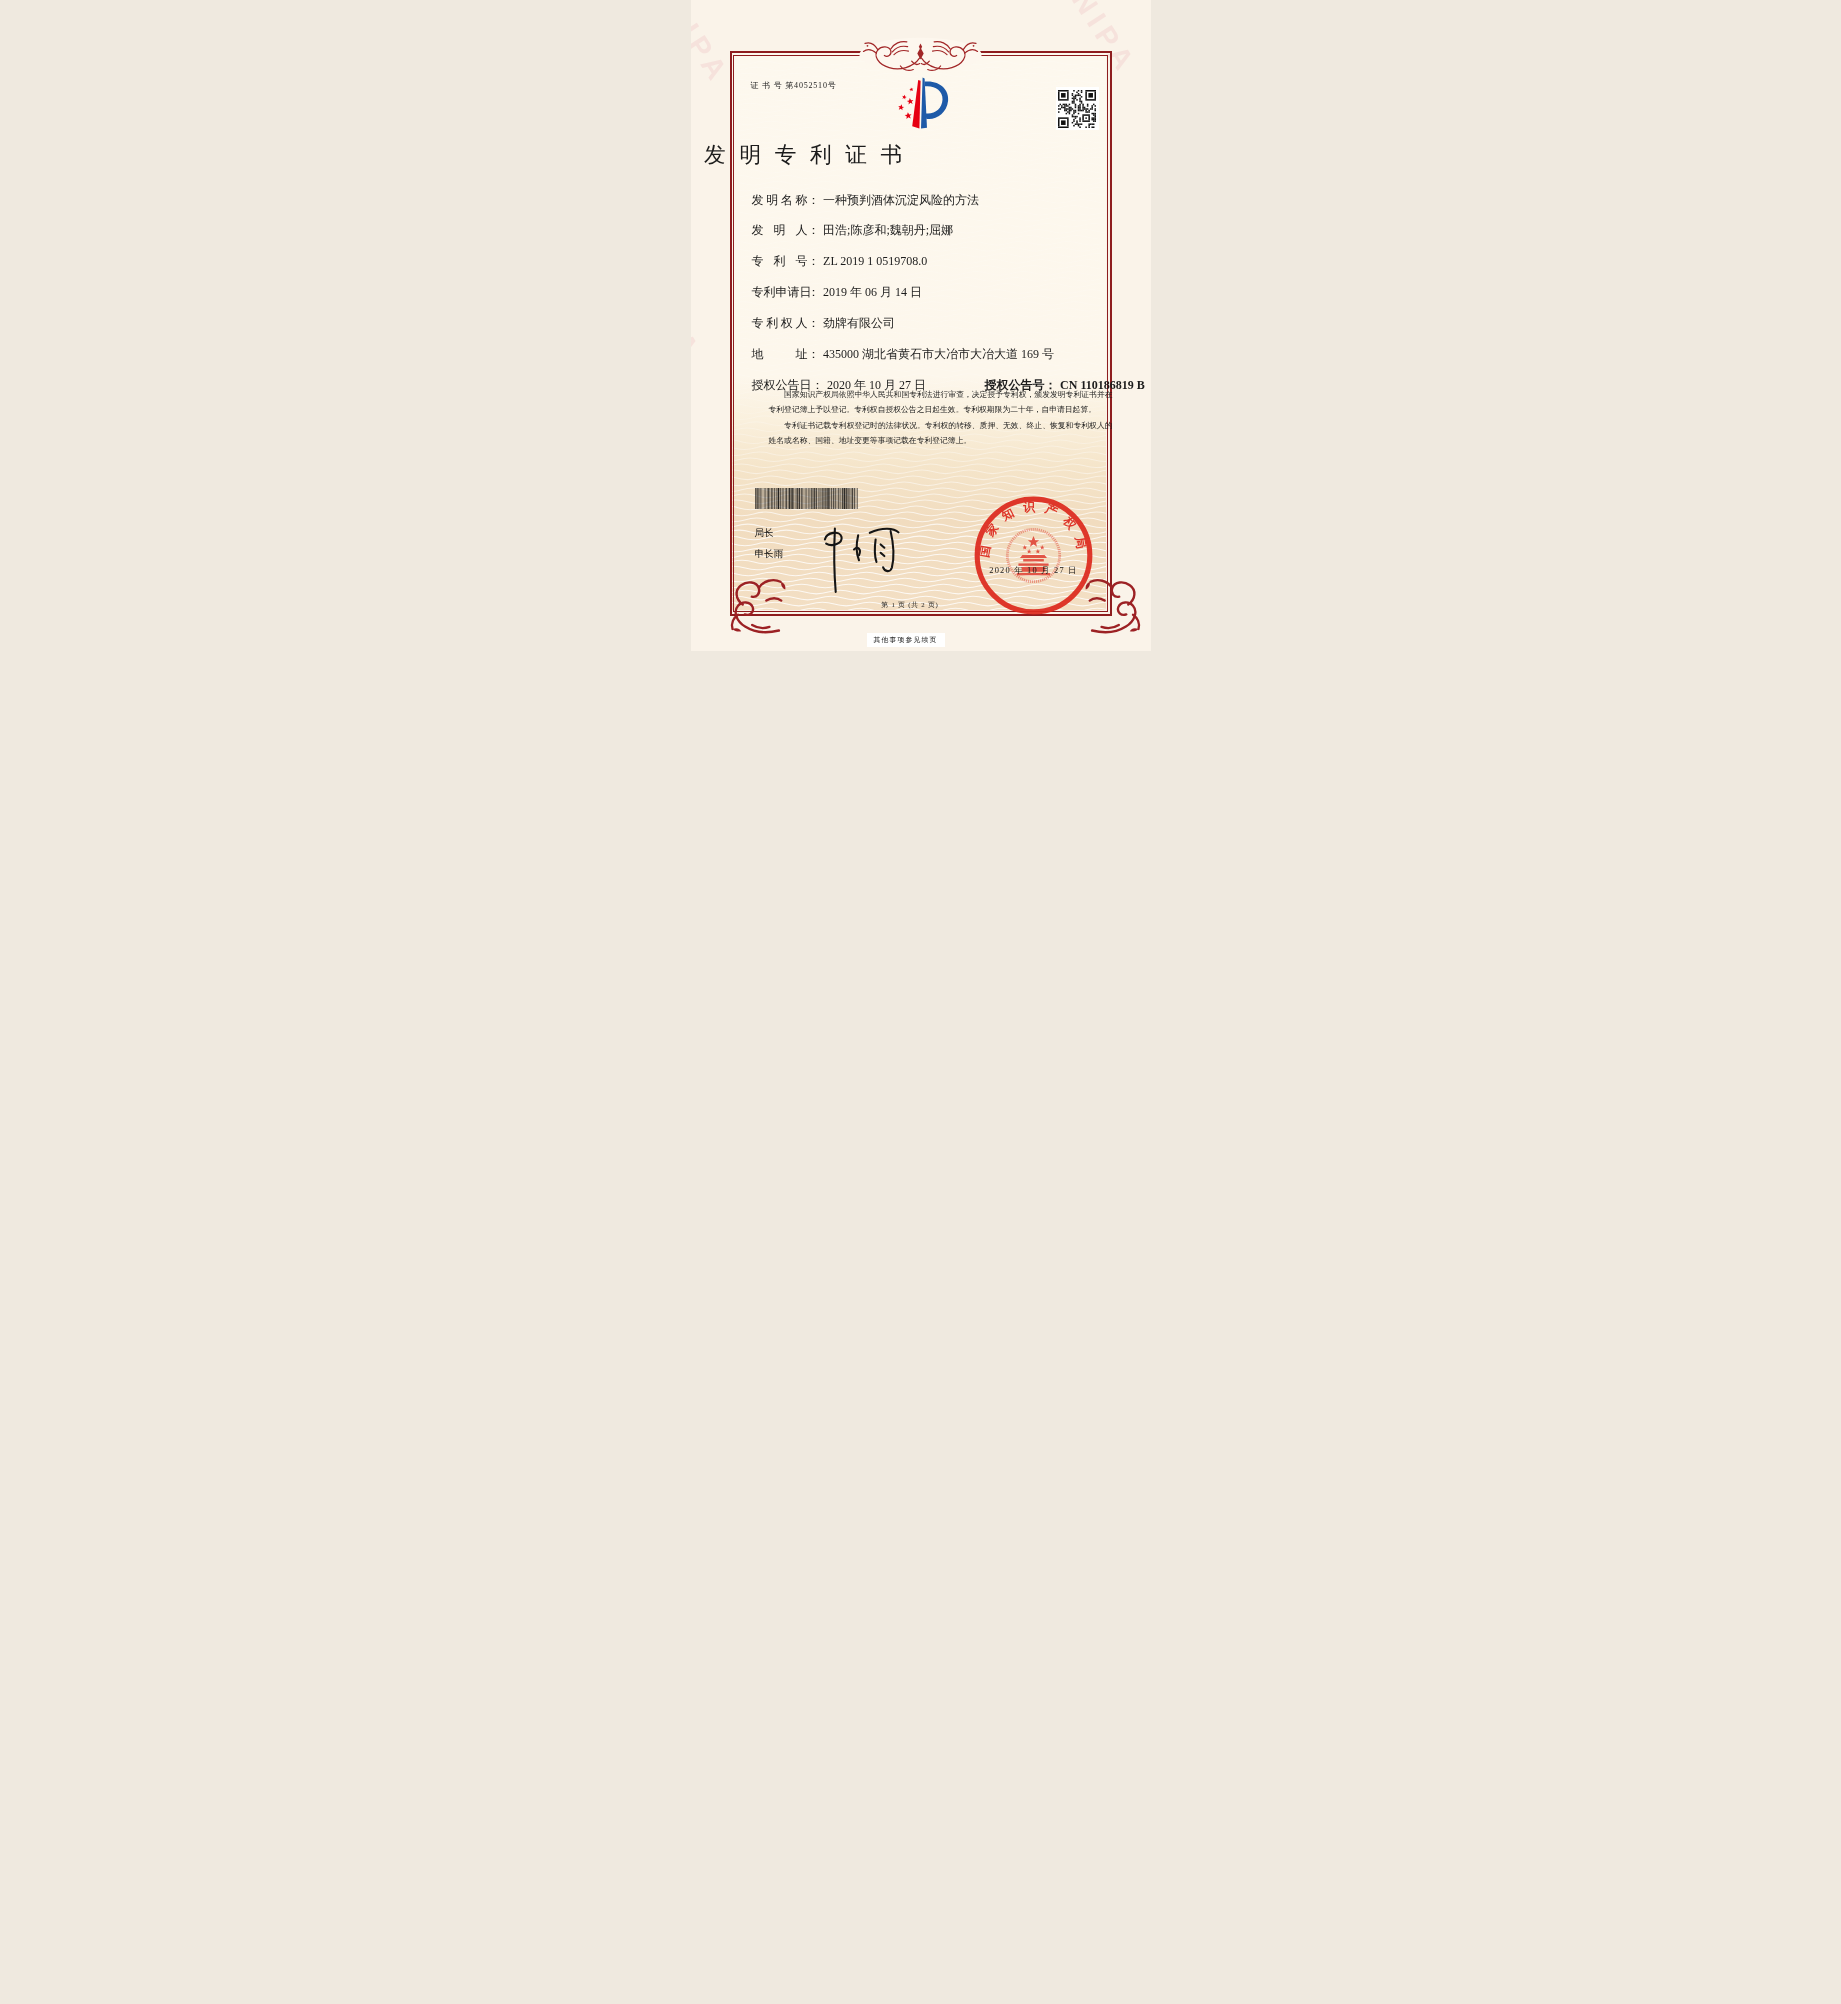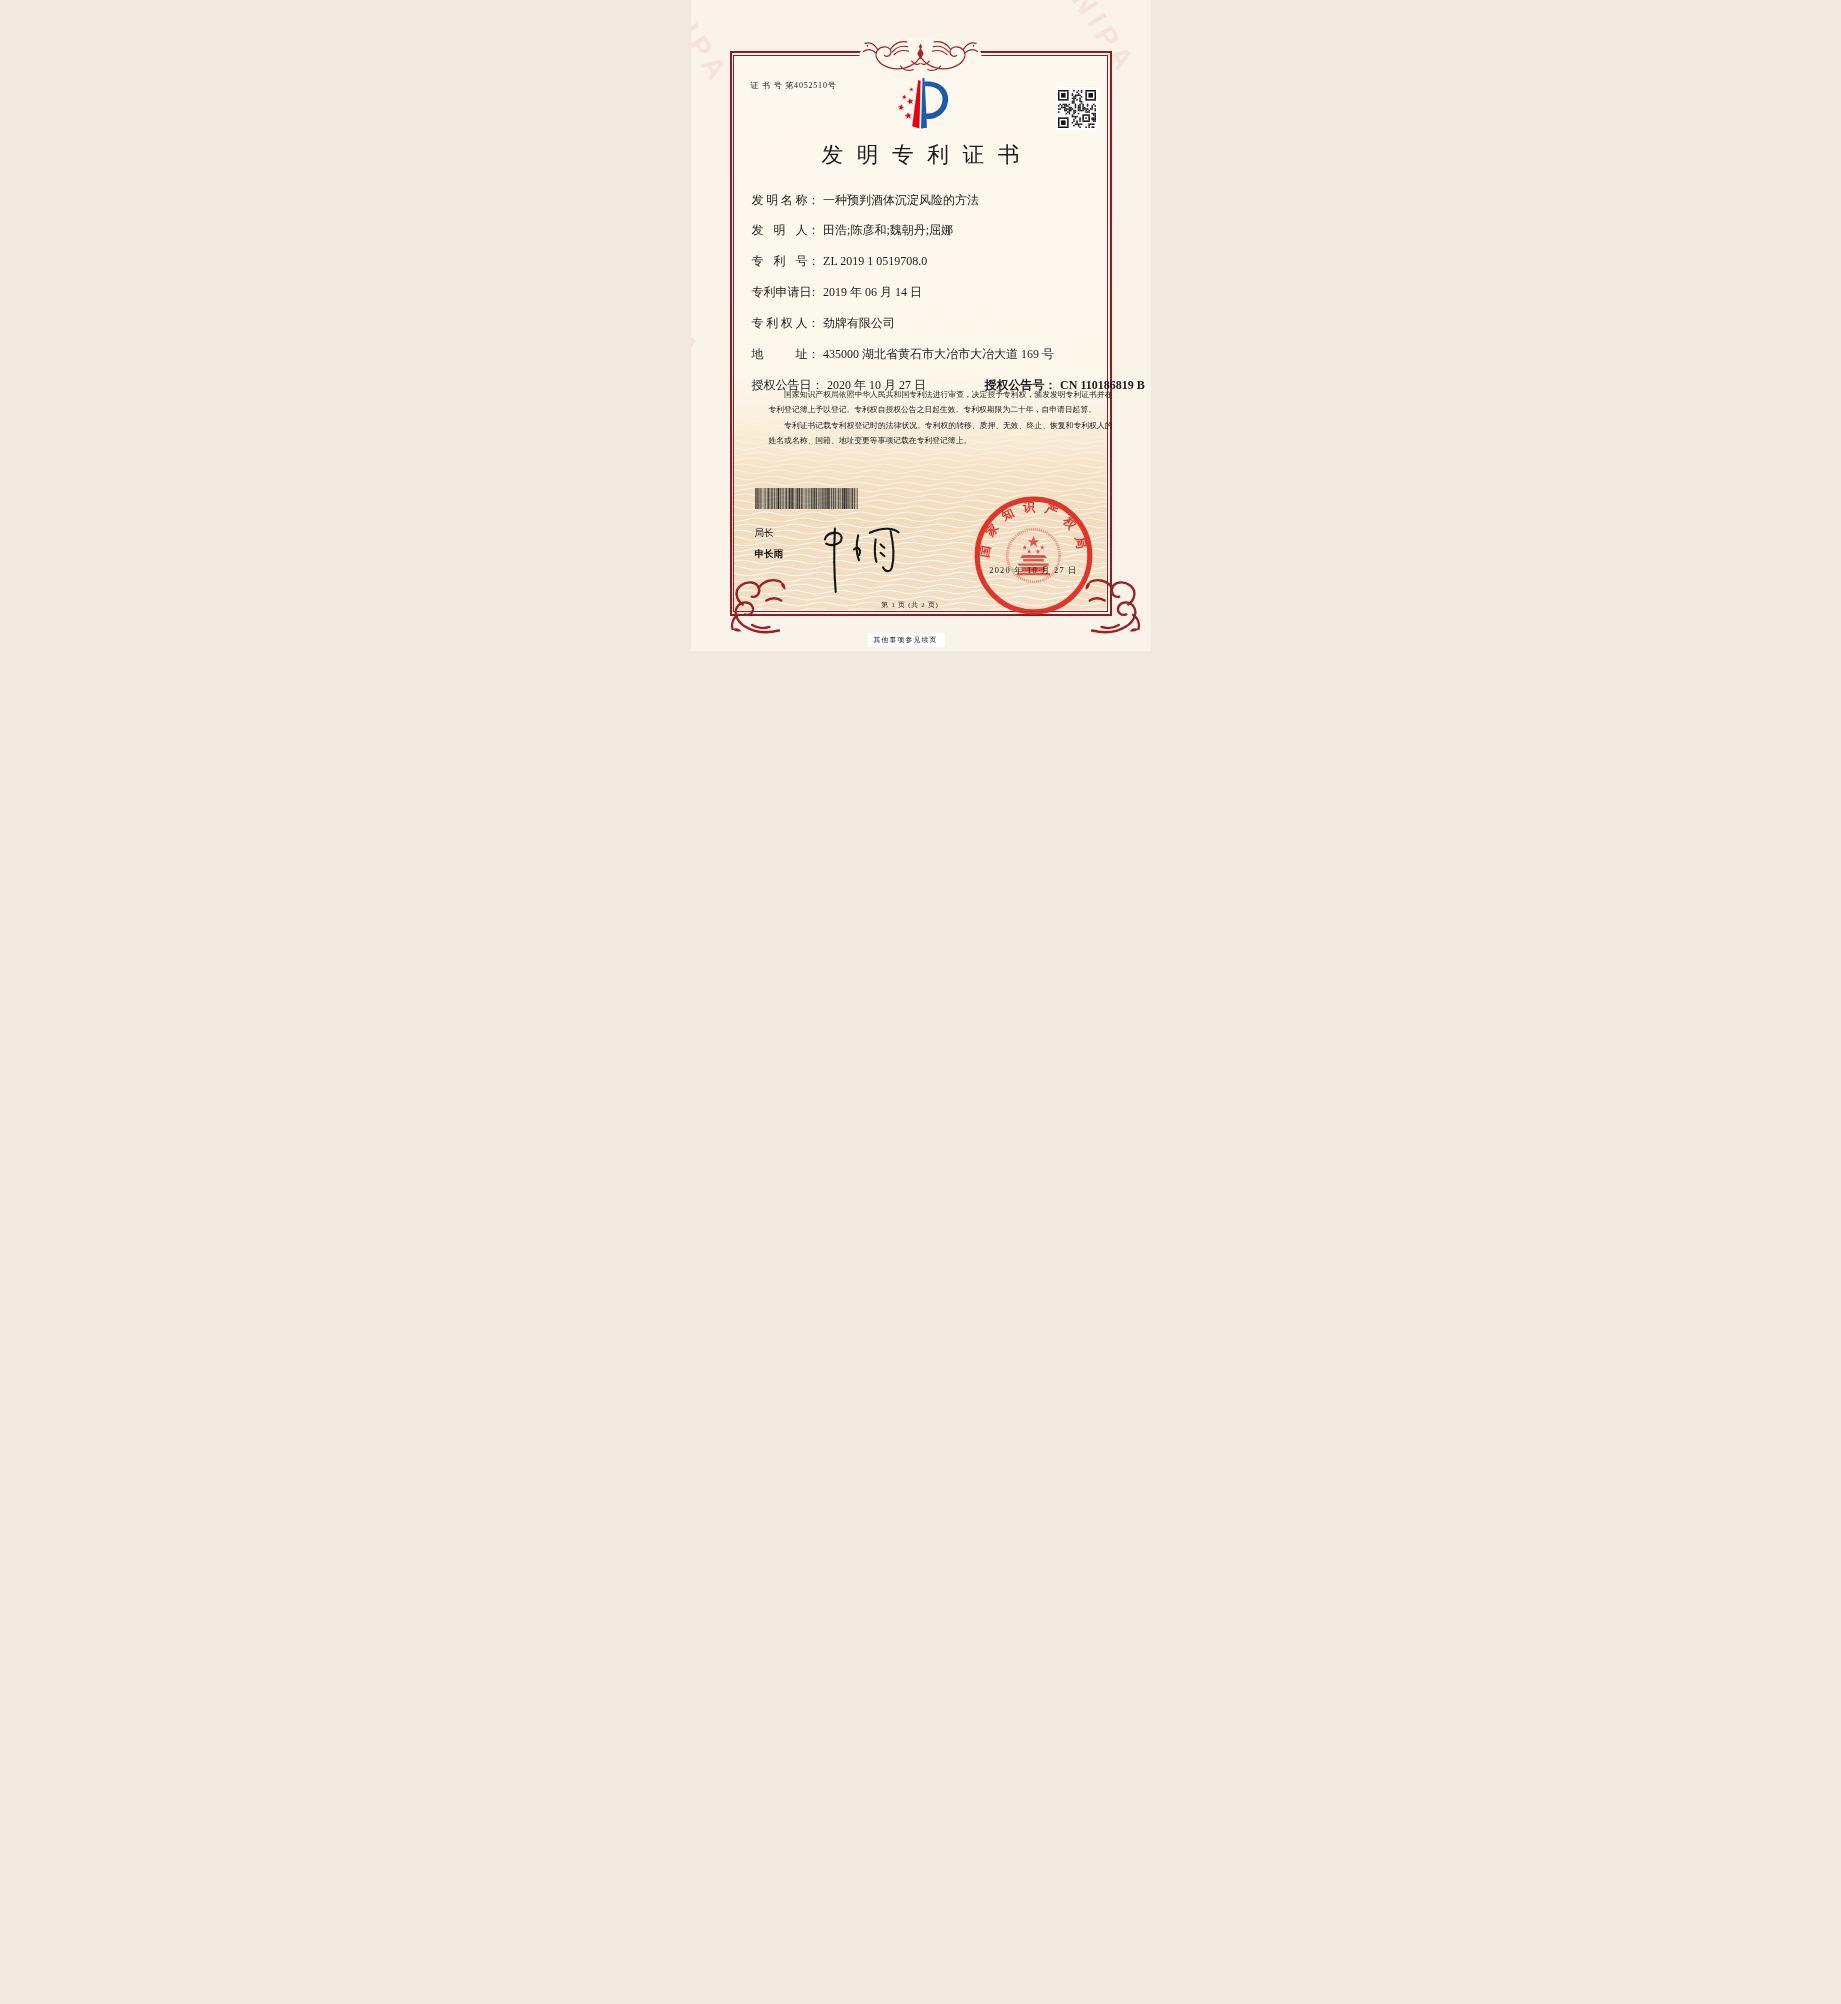--- a/index.html
+++ b/index.html
@@ -25,36 +25,36 @@
     border:0.8px solid #8e1d1f;}
   
   .waves{position:absolute; left:41px; top:53px; width:374px; height:557px; z-index:1;
     background:linear-gradient(180deg,#fdf8ee 0%,#fdf7ec 58%,#faf0dd 66%,#f5e5ca 74%,#f1dcbf 84%,#f3dfc4 100%);
     overflow:hidden;}
   
   .cert-no{position:absolute; left:60px; top:80px; font-size:8px; letter-spacing:0.8px; z-index:5;}
   .logo{position:absolute; left:196px; top:76px; z-index:5;}
   .qr{position:absolute; left:365px; top:87px; width:43px; height:43px; background:#fff; z-index:5;
       display:flex; align-items:center; justify-content:center;}
-  .title{position:absolute; left:0; width:100%; top:140px; text-align:center; z-index:5;
+  .title{position:absolute; left:0; width:100%; top:140px; z-index:5;
     font-size:21.7px; letter-spacing:13.6px; padding-left:13.6px; box-sizing:border-box; font-weight:400;}
   
   .field{position:absolute; left:61px; font-size:12px; z-index:5; white-space:nowrap;}
   .flabel-text{display:inline-block; width:56px; text-align:justify; text-align-last:justify; vertical-align:bottom;}
   .fvalue{margin-left:3.6px;}
   .grant2{position:absolute; left:233px; top:0; white-space:nowrap;font-weight:bold;}
   
   .body-text{position:absolute; left:61px; top:387px; width:344px; z-index:5;
     font-size:7.8px; line-height:15.4px; text-align:justify; text-justify:inter-ideograph;margin-left:17px;}
   .body-text p{margin:0; text-indent:15.6px;}
   
   .barcode{position:absolute; left:64px; top:488px; z-index:5;}
   .issuer{position:absolute; left:64px; z-index:5; font-family:"Liberation Sans","DejaVu Sans",sans-serif;
     font-size:9.6px; color:#111;}
-  .issuer.t1{top:527px;text-align:center;} .issuer.t2{top:548px;font-weight:bold;}
+  .issuer.t1{top:527px;text-align:center;} .issuer.t2{top:548px;}
   .signature{position:absolute; left:118px; top:517px; z-index:5;}
   .seal{position:absolute; left:283px; top:496px; z-index:6;}
   .seal-date{position:absolute; left:286px; top:565px; width:114px; text-align:center; z-index:7;
     font-size:8.4px; letter-spacing:1.2px; color:#151515;}
   .footer-page{position:absolute; left:61px; width:317px; top:600px; text-align:center;
     font-size:6.8px; letter-spacing:0.8px; z-index:5;}
   .bottom-note{position:absolute; left:176px; top:633px; width:78px; height:13.6px; background:#ffffff;
     z-index:5; display:flex; align-items:center; justify-content:center; font-size:6.8px; letter-spacing:1.2px;}
   
   .dragons{position:absolute; left:162px; top:37px; z-index:4; pointer-events:none;}

